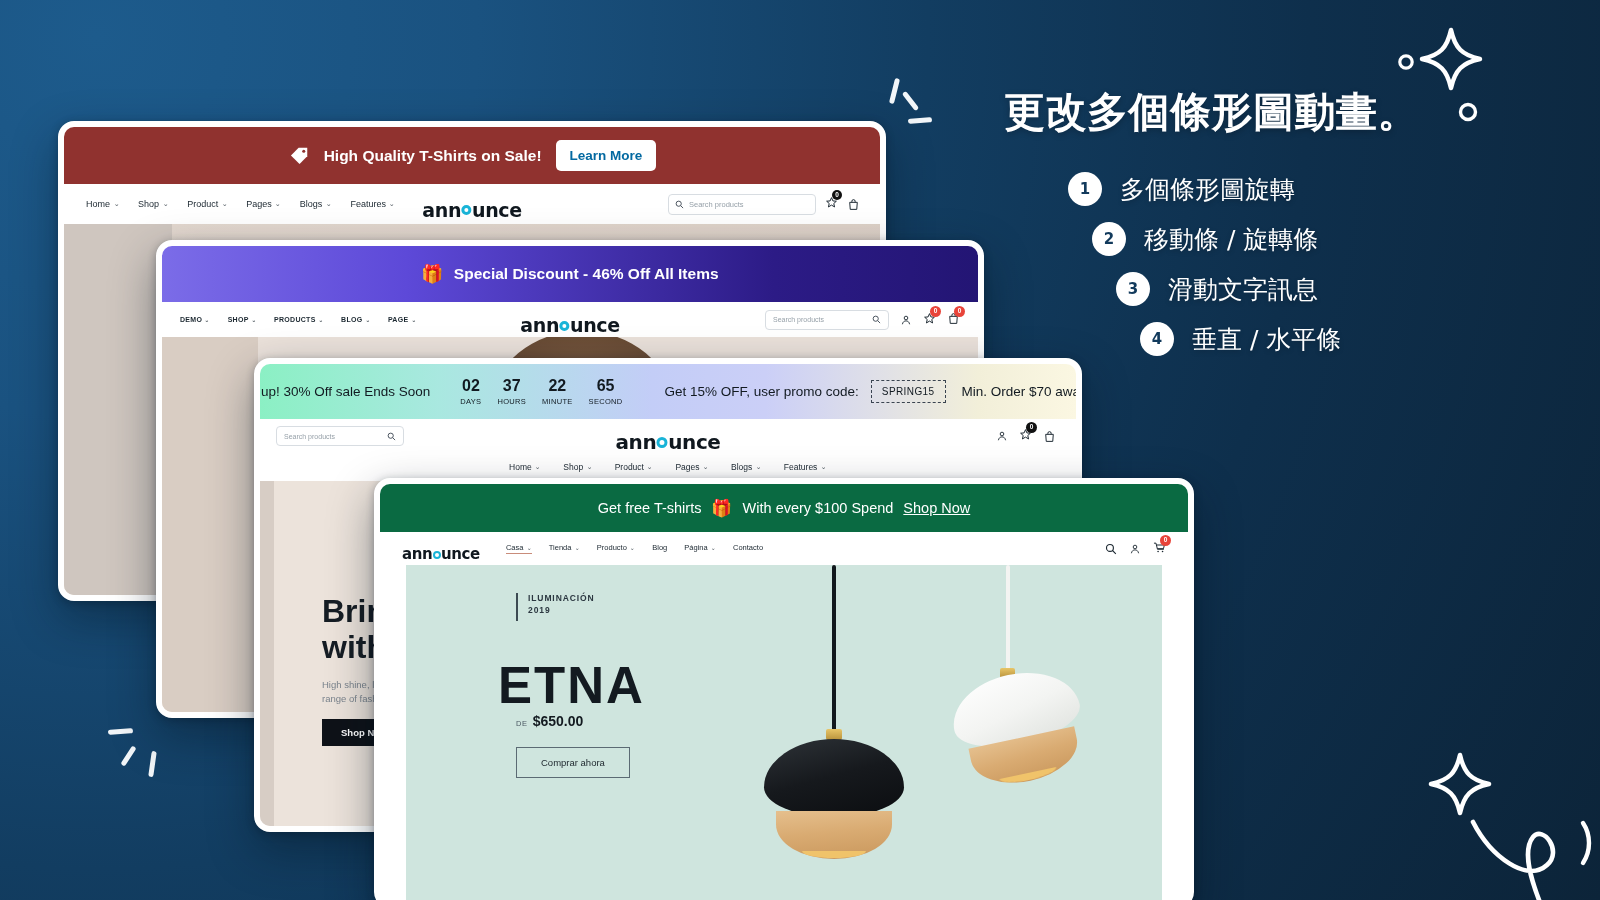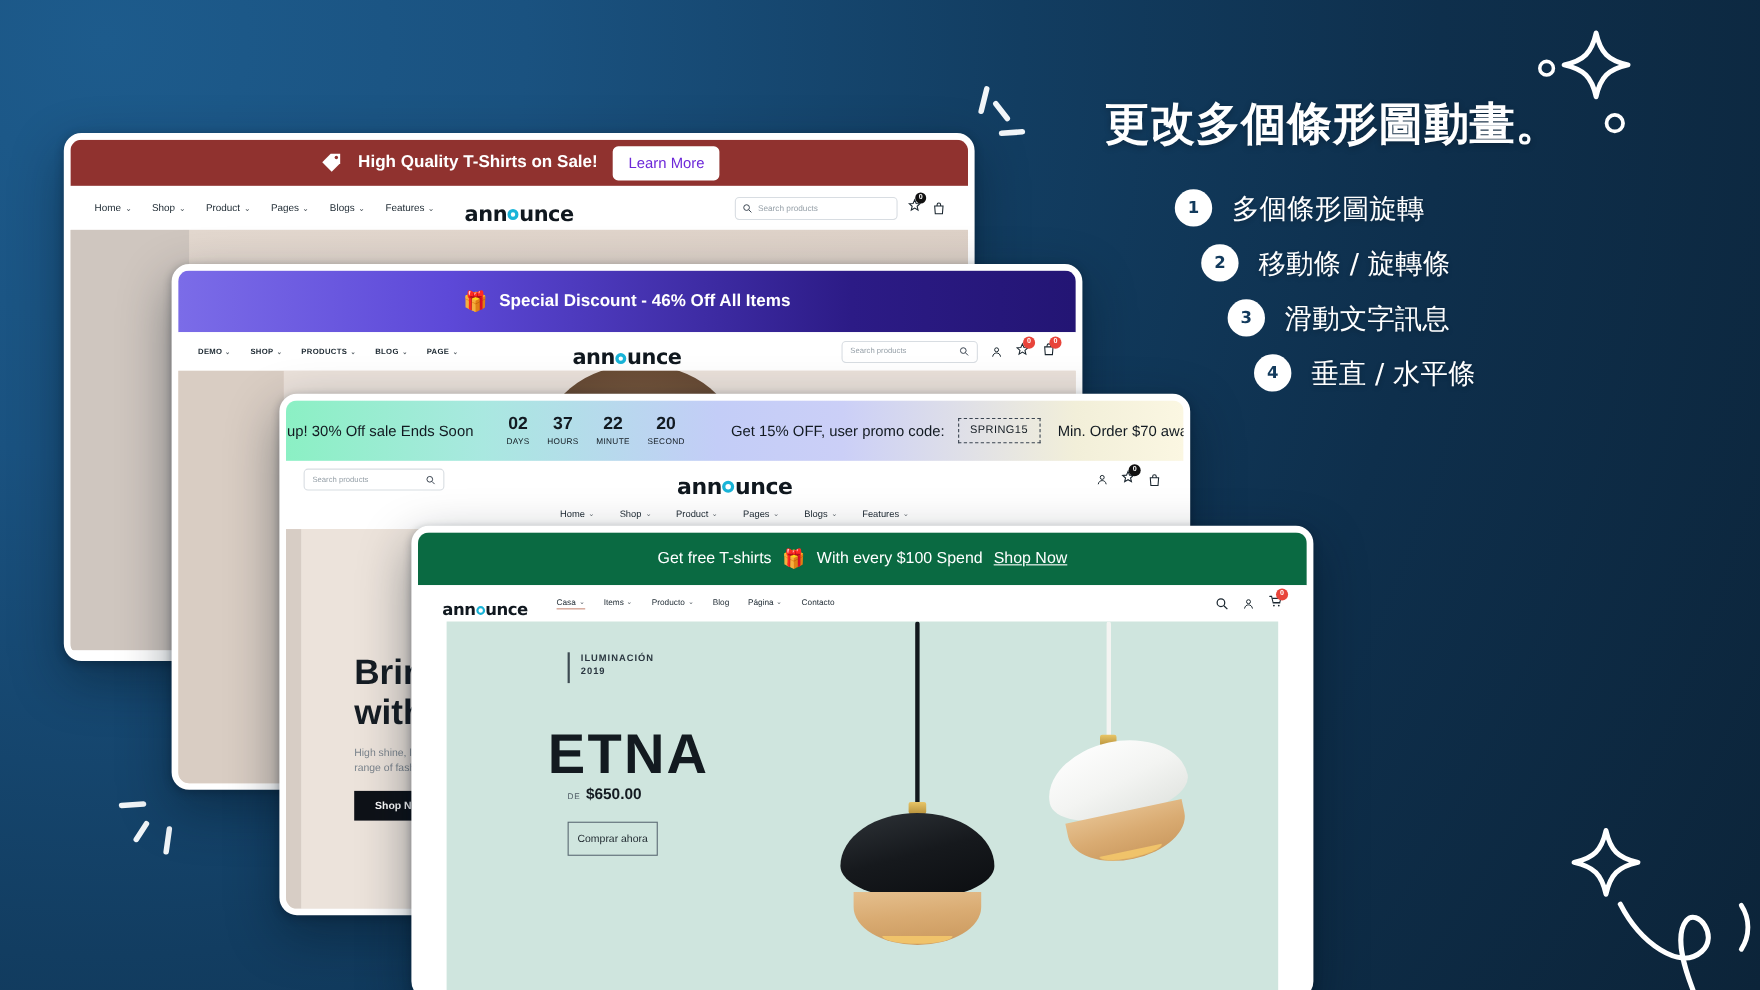--- a/index.html
+++ b/index.html
@@ -66,28 +66,28 @@
     position: absolute; border-radius: 50%;
     background: #e8443a; color: #fff;
     display: flex; align-items: center; justify-content: center;
     font-weight: 700; line-height: 1;
   }
   .badge.dark { background: #111; }
 
   
   #card1 { left: 58px; top: 121px; width: 828px; height: 480px; }
   #c1-banner {
-    height: 42px; background: #90322f; color: #fff;
+    height: 57px; background: #90322f; color: #fff;
     display: flex; align-items: center; justify-content: center; gap: 14px;
     font-size: 15.5px; font-weight: 600;
   }
   #c1-banner .learn {
-    background: #fff; color: #6d28d9; border: 0;
+    background: #fff; color: #0369a1; border: 0;
     padding: 8px 14px; border-radius: 5px;
-    font-size: 13.5px; font-weight: 400; cursor: pointer;
+    font-size: 13.5px; font-weight: 700; cursor: pointer;
     font-family: "Liberation Sans", sans-serif;
   }
   #c1-nav {
     height: 40px; display: flex; align-items: center;
     padding: 0 22px; gap: 0; position: relative; background: #fff;
   }
   #c1-nav .links { display: flex; gap: 18px; font-size: 9px; }
   #c1-body { background: #ded2c8; height: 382px; position: relative; }
 
   
@@ -341,21 +341,21 @@
         </div>
         <div class="cd-cell">
           <span class="countdown-num">37</span>
           <span class="countdown-lbl">HOURS</span>
         </div>
         <div class="cd-cell">
           <span class="countdown-num">22</span>
           <span class="countdown-lbl">MINUTE</span>
         </div>
         <div class="cd-cell">
-          <span class="countdown-num">20</span>
+          <span class="countdown-num">65</span>
           <span class="countdown-lbl">SECOND</span>
         </div>
       </div>
 
       <svg width="17" height="17" viewBox="0 0 24 24" style="margin-left:32px;">
         <path d="M3.2 11.4 L11.6 3 L21 3 L21 12.4 L12.6 20.8 Z" fill="#0f1720"></path>
         <circle cx="17.2" cy="6.8" r="1.7" fill="#e9e4f6"></circle>
       </svg>
       <span style="margin-left:10px; white-space:nowrap;">Get 15% OFF, user promo code:</span>
       <span class="promo" style="margin-left:12px;">SPRING15</span>
@@ -427,21 +427,21 @@
 
     <div id="c4-nav">
       <div class="logo" style="font-size:15px;">
         <span>ann</span>
         <span class="ring" style="width:8px;height:8px;border-width:2.4px;margin:0 .4px;"></span>
         <span>unce</span>
       </div>
 
       <div class="links">
         <span class="nav-link pill-underline"><span>Casa</span> <span class="caret">⌄</span></span>
-        <span class="nav-link"><span>Items</span> <span class="caret">⌄</span></span>
+        <span class="nav-link"><span>Tienda</span> <span class="caret">⌄</span></span>
         <span class="nav-link"><span>Producto</span> <span class="caret">⌄</span></span>
         <span class="nav-link"><span>Blog</span></span>
         <span class="nav-link"><span>Página</span> <span class="caret">⌄</span></span>
         <span class="nav-link"><span>Contacto</span></span>
       </div>
 
       <div style="margin-left:auto; display:flex; align-items:center; gap:12px;">
         <svg width="12" height="12" viewBox="0 0 16 16">
           <circle cx="6.6" cy="6.6" r="4.6" fill="none" stroke="#1b2730" stroke-width="1.5"></circle>
           <line x1="10.2" y1="10.2" x2="14.4" y2="14.4" stroke="#1b2730" stroke-width="1.5"></line>
@@ -472,21 +472,21 @@
         </div>
       </div>
 
       <div style="position:absolute; left:92px; top:95px; font-size:51px; font-weight:700; letter-spacing:2px; color:#131a20; line-height:1;">ETNA</div>
 
       <div style="position:absolute; left:110px; top:148px; display:flex; align-items:baseline; gap:5px;">
         <span style="font-size:7.5px; letter-spacing:.6px; color:#4c5963;">DE</span>
         <span style="font-size:14px; font-weight:700; color:#131a20;">$650.00</span>
       </div>
 
-      <div style="position:absolute; left:110px; top:182px; border:1px solid #5b6a73; padding:9px 8px; font-size:9.5px; color:#1d262d;">
+      <div style="position:absolute; left:110px; top:182px; border:1px solid #5b6a73; padding:9px 24px; font-size:9.5px; color:#1d262d;">
         <span>Comprar ahora</span>
       </div>
 
       <div class="cord" style="left:426px; top:0; height:168px; background:#12181d;"></div>
       <div class="brass" style="left:420px; top:164px; width:16px; height:11px;"></div>
       <div class="lampwrap" style="left:358px; top:174px; width:140px; height:118px;">
         <div class="dome" style="left:0; top:0; width:140px; height:78px; background:linear-gradient(165deg,#2e3338 0%,#16191d 48%,#0b0d10 100%);"></div>
         <div class="wood" style="left:12px; top:72px; width:116px; height:48px;"></div>
         <div style="position:absolute; left:38px; top:112px; width:64px; height:7px; background:#f0c36a; border-radius:0 0 50% 50%/0 0 100% 100%; filter:blur(.6px);"></div>
       </div>

